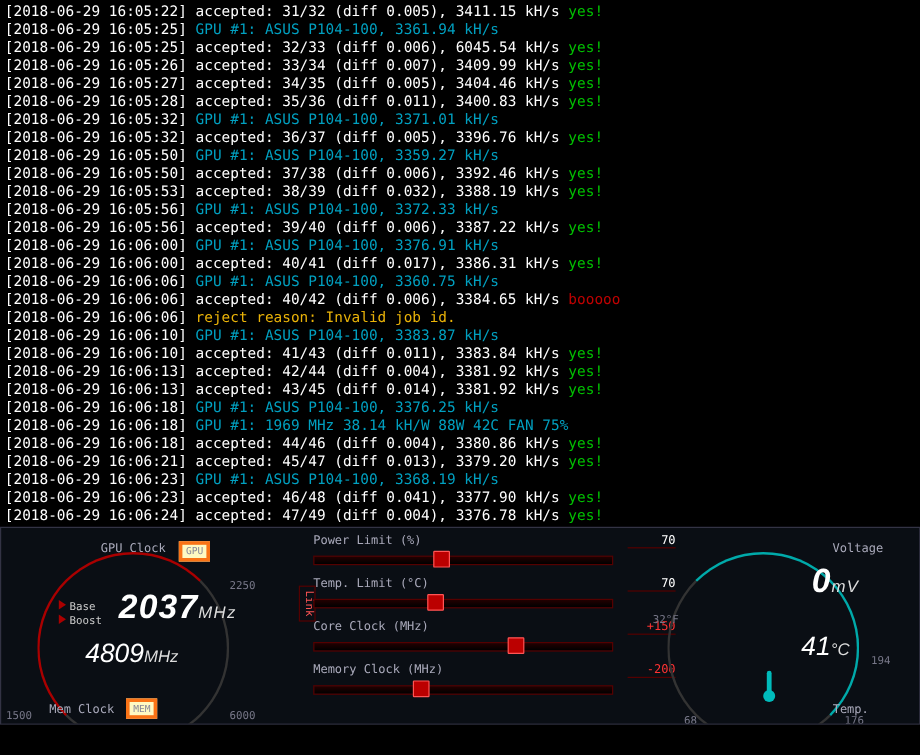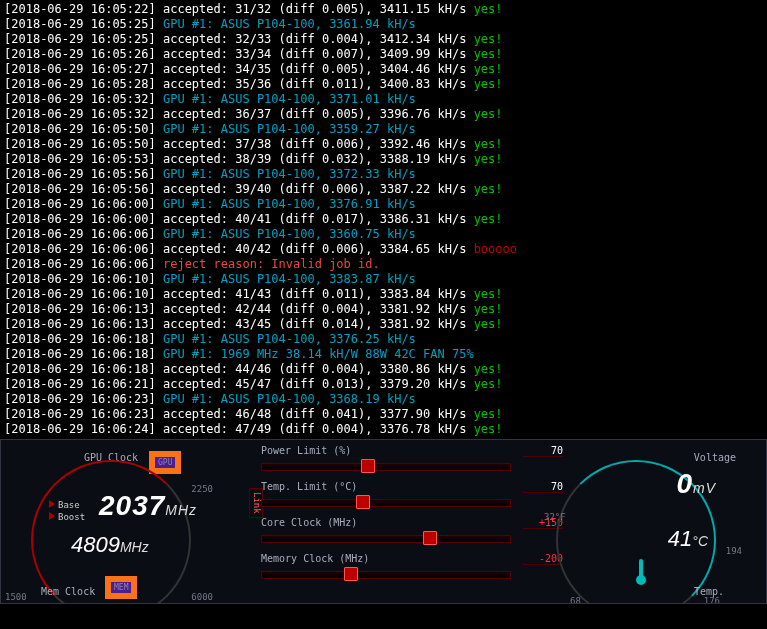--- a/index.html
+++ b/index.html
@@ -10,21 +10,21 @@
   font-size: 12px;
   line-height: 1.25;
   padding: 2px 4px;
   white-space: pre;
 }
 .ts { color: #fff; }
 .gpu-line { color: #00a0c0; }
 .accept { color: #fff; }
 .yes { color: #00c000; }
 .boo { color: #c00000; }
-.rej { color: #ef4444; }
+.rej { color: #eab308; }
 .afterburner {
   width: 767px;
   height: 165px;
   background: #0a0e14;
   border: 1px solid #334;
   position: relative;
   overflow: hidden;
 }
 .gauge {
   position: absolute;
@@ -130,23 +130,23 @@
 .bottom-labels {
   position: absolute;
   bottom: 6px;
   font-size: 10px;
   color: #aab;
 }
 .chips {
   position: absolute;
   font-size: 8px;
   color: #889;
-  border: 6px solid #f97316;
+  border: 3px solid #f97316;
   padding: 1px 3px;
-  background: #4c1d95;
+  background: #fef9c3;
   text-align: center;
 }
 .link-tab {
   position: absolute;
   left: 248px; top: 48px;
   width: 14px;
   color: #f55;
   font-size: 9px;
   writing-mode: vertical-rl;
   text-align: center;
@@ -173,21 +173,21 @@
   width: 4px; height: 18px;
   background: #0bb;
   border-radius: 2px 2px 0 0;
 }
 </style>
 </head>
 <body>
 
 <div class="terminal" id="term">[<span class="ts">2018-06-29 16:05:22</span>] <span class="accept">accepted: 31/32 (diff 0.005), 3411.15 kH/s</span> <span class="yes">yes!</span>
 [<span class="ts">2018-06-29 16:05:25</span>] <span class="gpu-line">GPU #1: ASUS P104-100, 3361.94 kH/s</span>
-[<span class="ts">2018-06-29 16:05:25</span>] <span class="accept">accepted: 32/33 (diff 0.004), 3412.34 kH/s</span> <span class="yes">yes!</span>
+[<span class="ts">2018-06-29 16:05:25</span>] <span class="accept">accepted: 32/33 (diff 0.006), 6045.54 kH/s</span> <span class="yes">yes!</span>
 [<span class="ts">2018-06-29 16:05:26</span>] <span class="accept">accepted: 33/34 (diff 0.007), 3409.99 kH/s</span> <span class="yes">yes!</span>
 [<span class="ts">2018-06-29 16:05:27</span>] <span class="accept">accepted: 34/35 (diff 0.005), 3404.46 kH/s</span> <span class="yes">yes!</span>
 [<span class="ts">2018-06-29 16:05:28</span>] <span class="accept">accepted: 35/36 (diff 0.011), 3400.83 kH/s</span> <span class="yes">yes!</span>
 [<span class="ts">2018-06-29 16:05:32</span>] <span class="gpu-line">GPU #1: ASUS P104-100, 3371.01 kH/s</span>
 [<span class="ts">2018-06-29 16:05:32</span>] <span class="accept">accepted: 36/37 (diff 0.005), 3396.76 kH/s</span> <span class="yes">yes!</span>
 [<span class="ts">2018-06-29 16:05:50</span>] <span class="gpu-line">GPU #1: ASUS P104-100, 3359.27 kH/s</span>
 [<span class="ts">2018-06-29 16:05:50</span>] <span class="accept">accepted: 37/38 (diff 0.006), 3392.46 kH/s</span> <span class="yes">yes!</span>
 [<span class="ts">2018-06-29 16:05:53</span>] <span class="accept">accepted: 38/39 (diff 0.032), 3388.19 kH/s</span> <span class="yes">yes!</span>
 [<span class="ts">2018-06-29 16:05:56</span>] <span class="gpu-line">GPU #1: ASUS P104-100, 3372.33 kH/s</span>
 [<span class="ts">2018-06-29 16:05:56</span>] <span class="accept">accepted: 39/40 (diff 0.006), 3387.22 kH/s</span> <span class="yes">yes!</span>

